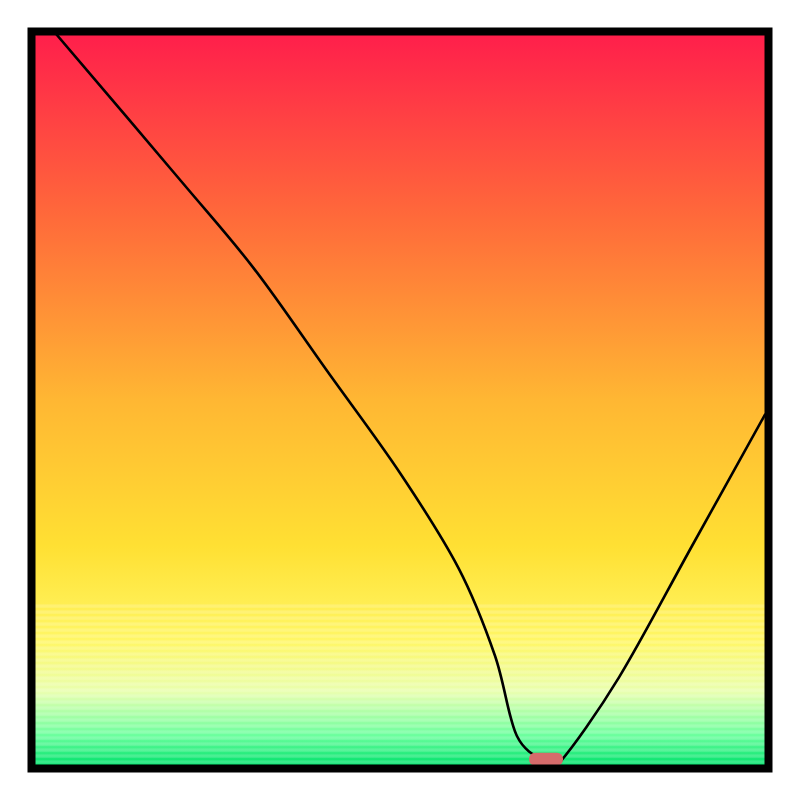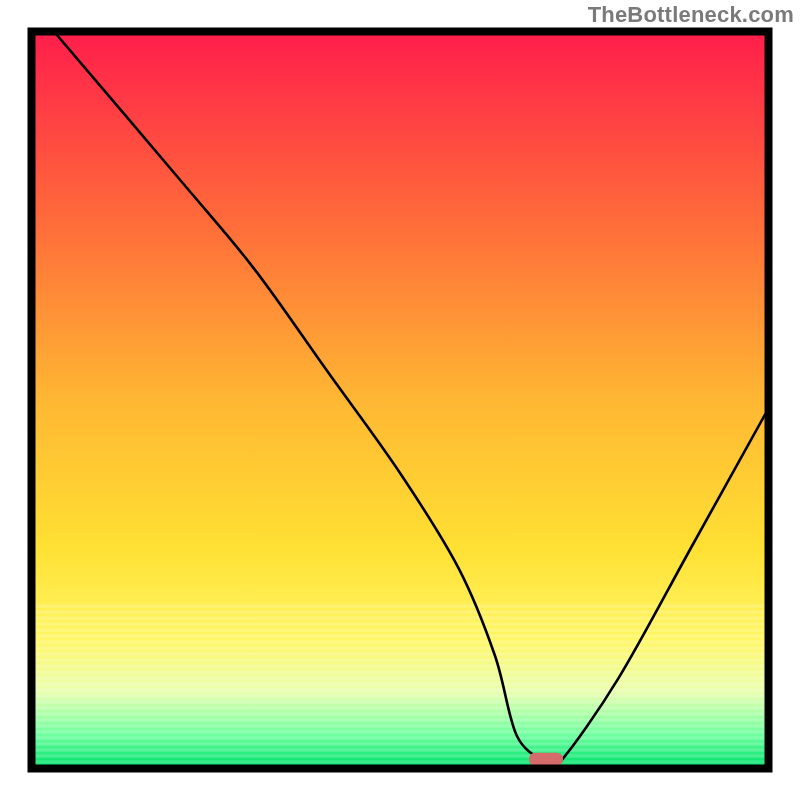--- a/index.html
+++ b/index.html
@@ -88,14 +88,13 @@
         </g>
 
       <path id="curvePath" fill="none" d="M 56.90 35.00 C 77.58 59.33, 148.15 142.07, 181.00 181.00 C 213.85 219.93, 229.67 236.97, 254.00 268.60 C 278.33 300.23, 302.67 336.73, 327.00 370.80 C 351.33 404.87, 378.10 440.15, 400.00 473.00 C 421.90 505.85, 442.58 537.48, 458.40 567.90 C 474.22 598.32, 485.17 627.52, 494.90 655.50 C 504.63 683.48, 508.28 718.16, 516.80 735.80 C 525.32 753.44, 538.70 757.09, 546.00 761.35 C 553.30 765.61, 548.43 775.34, 560.60 761.35 C 572.77 747.36, 597.10 713.29, 619.00 677.40 C 640.90 641.51, 667.67 589.80, 692.00 546.00 C 716.33 502.20, 752.83 436.50, 765.00 414.60" stroke="#000000" stroke-width="2.6" stroke-linecap="round" stroke-linejoin="round"></path>
 
       <rect id="marker" rx="6" ry="6" x="529.0" y="752.7" width="34" height="13" fill="#d66b6b"></rect>
     </g>
 
     <rect id="frame" fill="none" x="31.5" y="31.5" width="737" height="737" stroke="#000000" stroke-width="8"></rect>
   </svg>
 
-  <div class="watermark">TheBottleneck.com</div>
 </div>
 
 </body></html>

